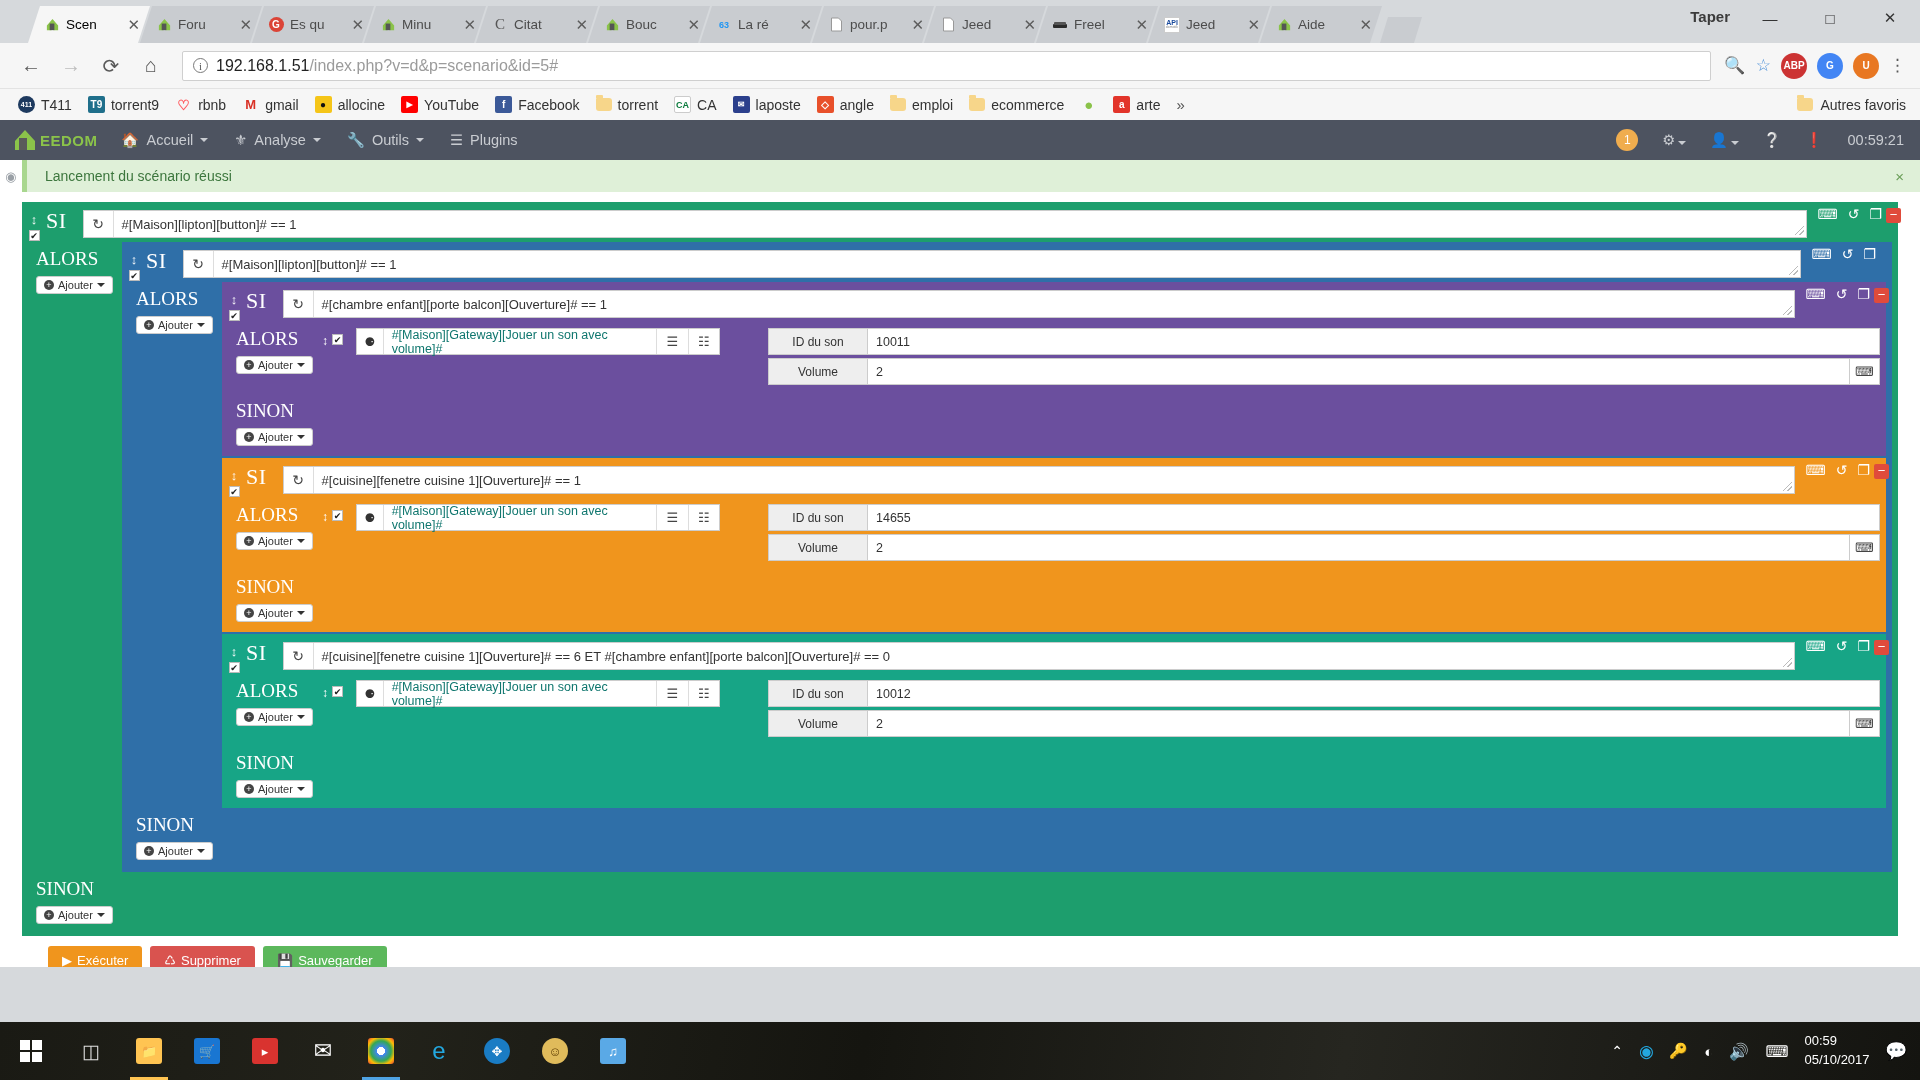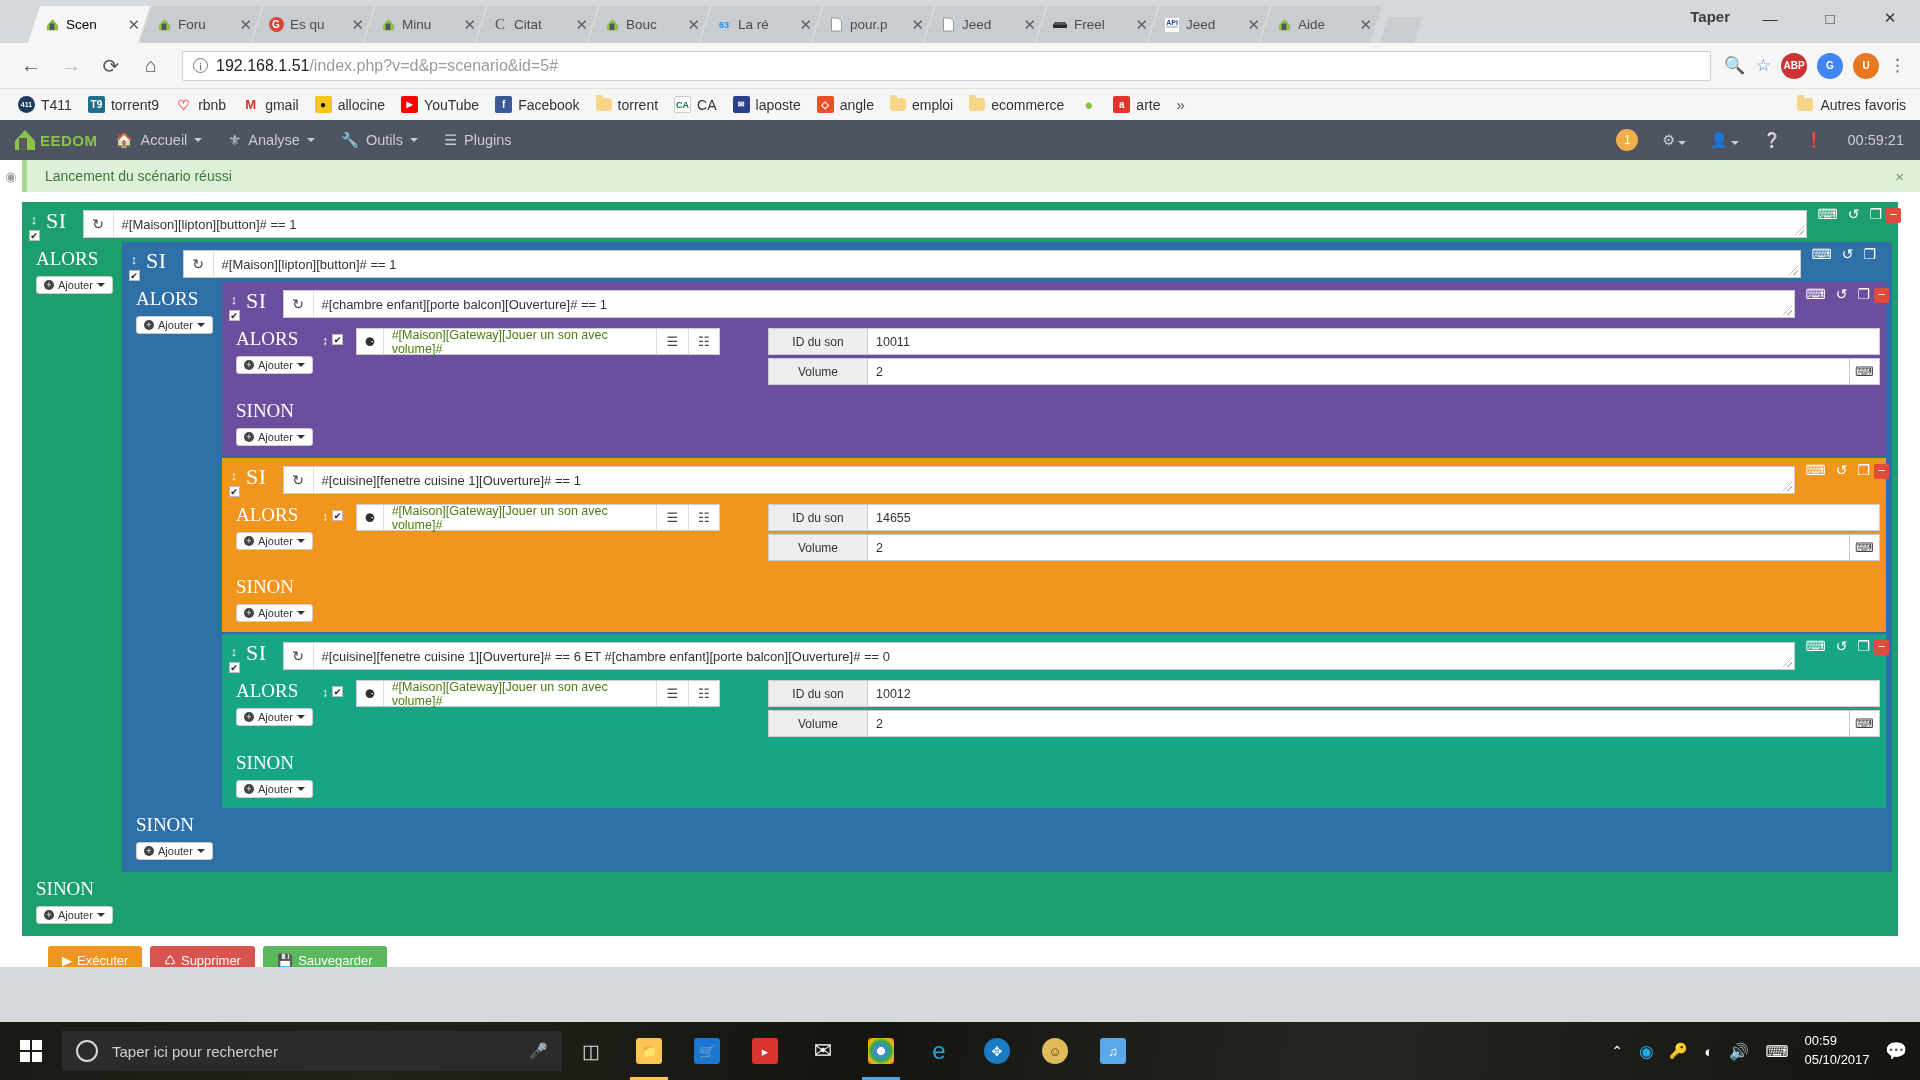--- a/index.html
+++ b/index.html
@@ -100,21 +100,21 @@
   }
   .bm-chev { margin-left: 6px; color: #555; font-size: 15px; }
   .bm-right { position: absolute; right: 14px; display: flex; align-items: center; gap: 7px; }
 
   
   .page { height: 847px; background: #fff; position: relative; overflow: hidden; }
   .jee-header {
     height: 40px; background: #4d5360; display: flex; align-items: center;
     padding: 0 12px; color: #c9ccd1; font-size: 14.5px; position: relative;
   }
-  .jee-logo { display: flex; align-items: center; gap: 2px; margin-right: 18px; }
+  .jee-logo { display: flex; align-items: center; gap: 2px; margin-right: 24px; }
   .jee-logo-mark {
     width: 26px; height: 26px; position: relative;
   }
   .jee-logo-text { font-weight: bold; font-size: 15px; color: #8bc34a; letter-spacing: 0.5px; }
   .jee-menu { display: flex; align-items: center; gap: 26px; }
   .jee-menu-item { display: flex; align-items: center; gap: 7px; color: #c9ccd1; font-size: 14.5px; }
   .caret { border-left: 4px solid transparent; border-right: 4px solid transparent; border-top: 4px solid #c9ccd1; display: inline-block; }
   .jee-right { position: absolute; right: 16px; display: flex; align-items: center; gap: 24px; }
   .badge-count {
     width: 22px; height: 22px; border-radius: 50%; background: #f0ad4e; color: #fff;
@@ -196,21 +196,21 @@
   .act-handle { width: 34px; display: flex; gap: 4px; align-items: flex-start; padding-top: 6px; color:#fff; font-size: 12px; }
   .act-handle .chk { width: 11px; height: 11px; background:#fff; border: 1px solid #bbb; font-size: 9px; line-height: 10px; text-align:center; color:#222;}
   .act-cmd {
     width: 364px; flex: 0 0 364px; background: #fff; border: 1px solid #ccc; height: 27px;
     display: flex; align-items: stretch;
   }
   .act-minus {
     width: 28px; display: flex; align-items: center; justify-content: center;
     border-right: 1px solid #ddd; color: #333; font-size: 12px;
   }
-  .act-name { flex: 1 1 auto; display: flex; align-items: center; padding: 0 8px; font-size: 12.5px; color: #4d7c0f; }
+  .act-name { flex: 1 1 auto; display: flex; align-items: center; padding: 0 8px; font-size: 12.5px; color: #0f766e; }
   .act-ico {
     width: 33px; border-left: 1px solid #ddd; display: flex;
     align-items: center; justify-content: center; color: #444; font-size: 13px;
   }
   .params { margin-left: 48px; flex: 1 1 auto; }
   .param-row { display: flex; height: 27px; margin-bottom: 3px; }
   .param-label {
     width: 100px; flex: 0 0 100px; background: #eee; border: 1px solid #ccc;
     display: flex; align-items: center; justify-content: center;
     font-size: 12px; color: #333;
@@ -831,25 +831,20 @@
 
 <div class="taskbar">
   <div class="start-btn">
     <span class="win-logo">
         <i></i>
         <i></i>
         <i></i>
         <i></i>
       </span>
   </div>
-  <div class="cortana">
-    <span class="cortana-circle"></span>
-    <span class="cortana-ph">Taper ici pour rechercher</span>
-    <span>🎤</span>
-  </div>
   <div class="tb-app">
     <span style="color:#ddd;font-size:19px;">◫</span>
   </div>
   <div class="tb-app">
     <span class="ico-sq" style="background:#ffc452;color:#8a5a00;">📁</span>
     <span class="underline" style="background:#ffc452;"></span>
   </div>
   <div class="tb-app">
     <span class="ico-sq" style="background:#1976d2;">🛒</span>
   </div>

